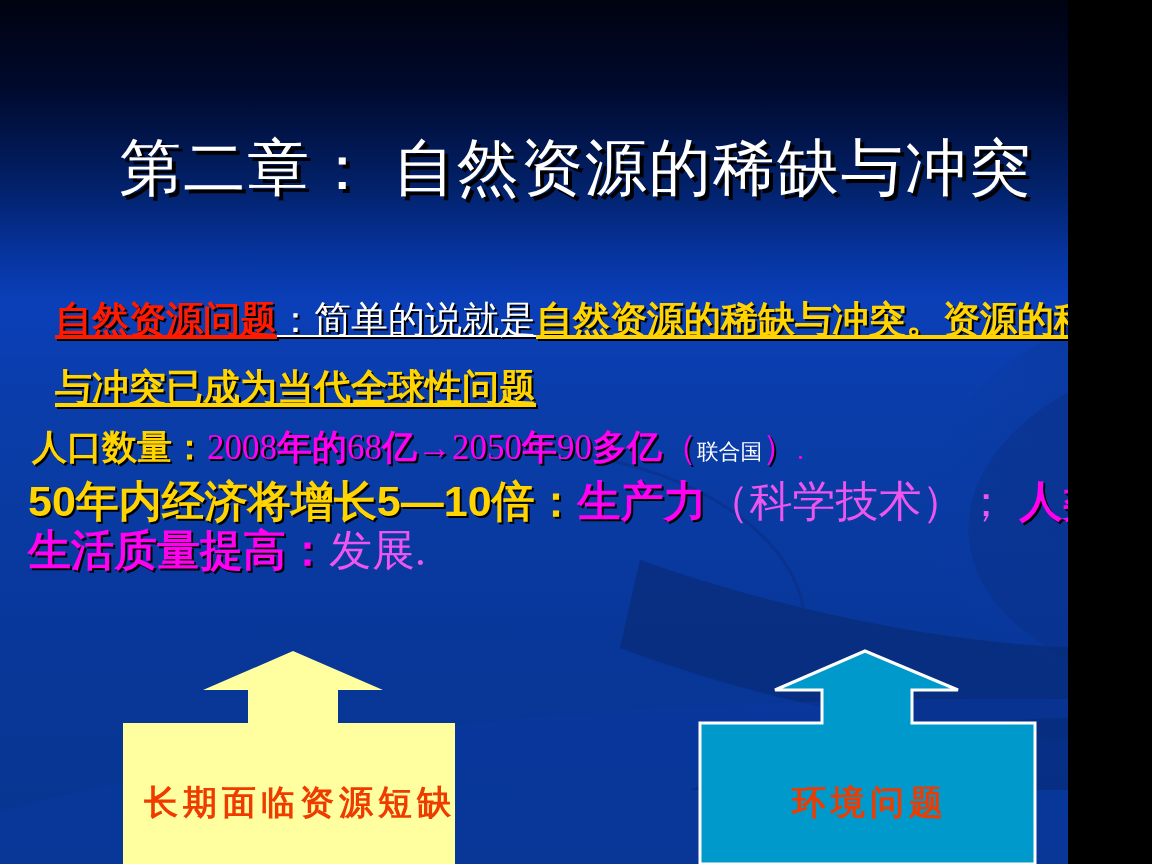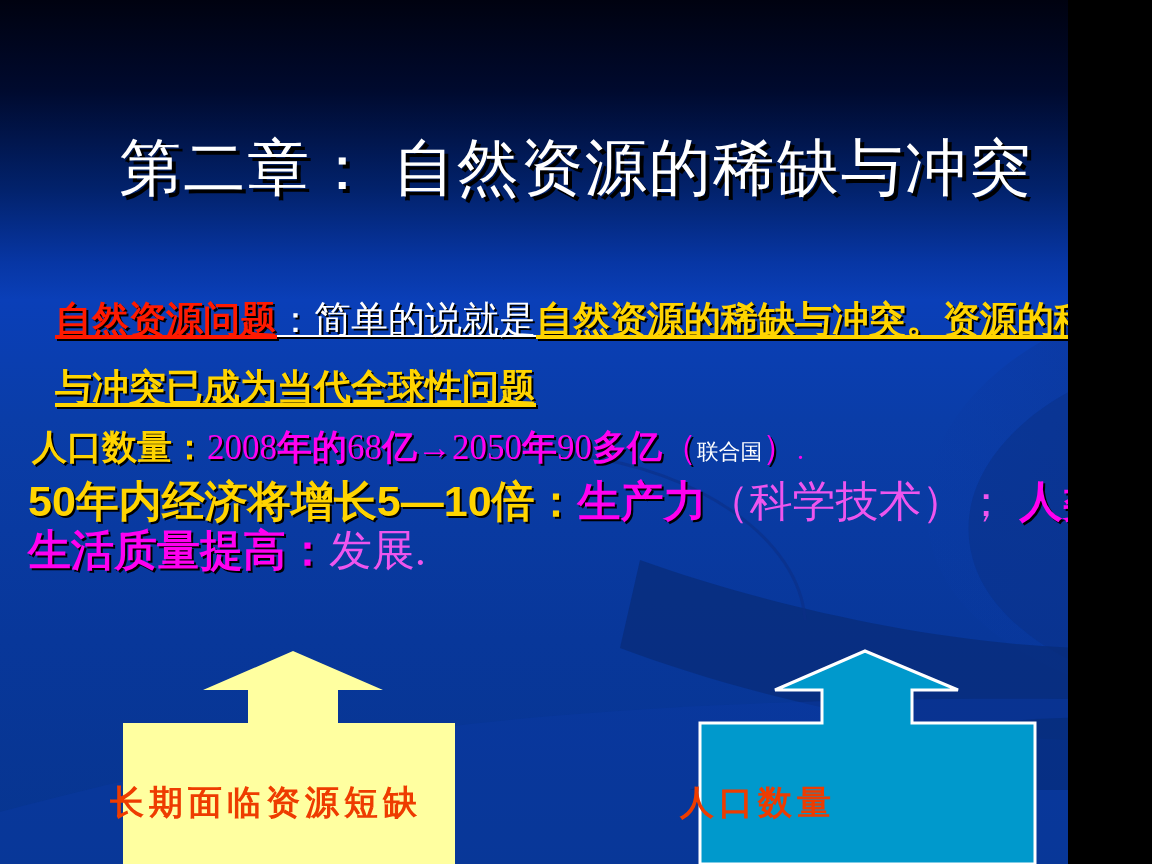--- a/index.html
+++ b/index.html
@@ -142,20 +142,21 @@
   }
 
   
   .callout {
     position: absolute;
   }
   .callout svg { display: block; }
   .callout-label {
     position: absolute;
     width: 100%;
+    text-align: center;
     font-family: Liberation Mono, monospace;
     font-weight: bold;
     font-size: 34px;
     letter-spacing: 5px;
     white-space: nowrap;
     color: #EE3C00;
   }
   #callout-left  { left: 110px;  top: 645px; width: 380px; height: 219px; }
   #callout-right { left: 680px;  top: 645px; width: 380px; height: 219px; }
   #callout-left .callout-label  { top: 135px; }
@@ -201,16 +202,16 @@
     <svg width="380" height="219" viewBox="0 0 380 219">
       <path d="M183,6 L273,45 L228,45 L228,78 L345,78 L345,219 L13,219 L13,78 L138,78 L138,45 L93,45 Z" fill="#FFFFA0"></path>
     </svg>
     <div class="callout-label">长期面临资源短缺</div>
   </div>
 
   <div class="callout" id="callout-right">
     <svg width="380" height="219" viewBox="0 0 380 219">
       <path d="M185,6 L278,45 L232,45 L232,78 L355,78 L355,219 L20,219 L20,78 L142,78 L142,45 L95,45 Z" fill="#0099CC" stroke="#FFFFFF" stroke-width="3"></path>
     </svg>
-    <div class="callout-label">人口数量</div>
+    <div class="callout-label">环境问题</div>
   </div>
 
 </div>
 
 </body></html>

